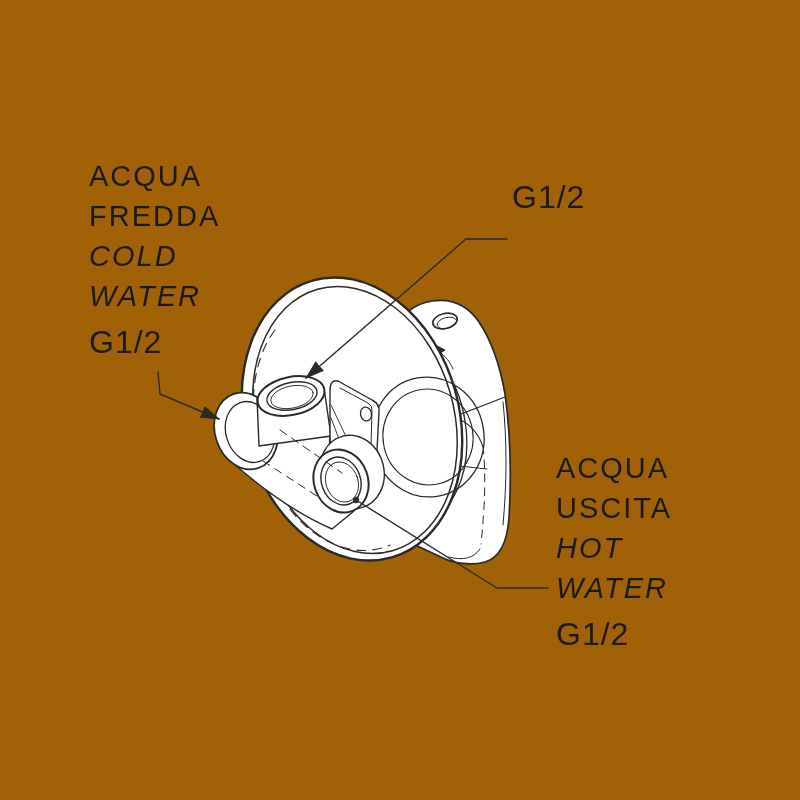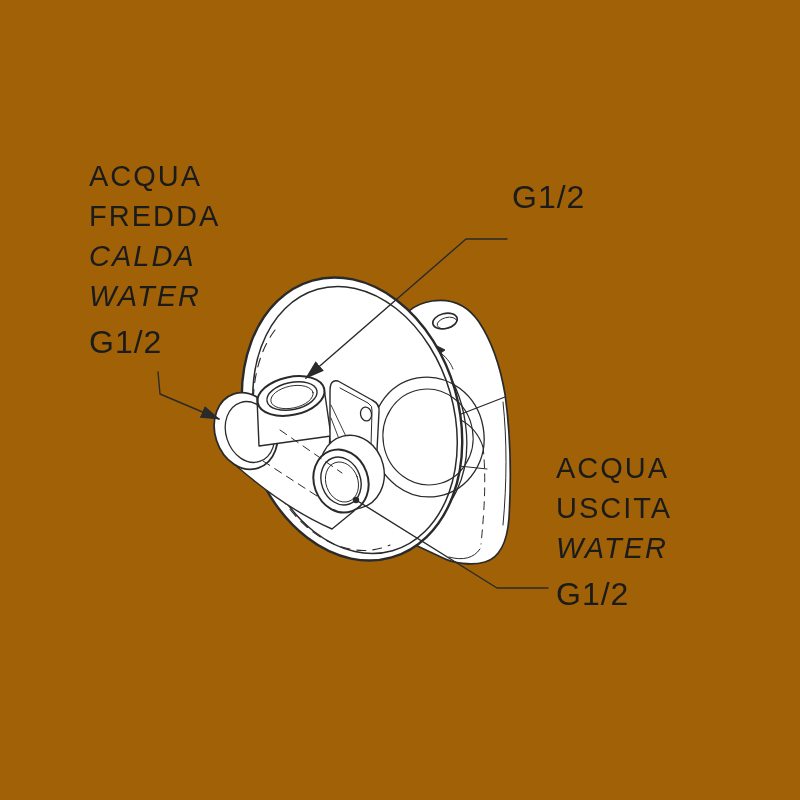--- a/index.html
+++ b/index.html
@@ -112,29 +112,30 @@
       <path d="M 158,372 L 160,394 L 219,419" marker-end="url(#arrow)"></path>
       <path d="M 507,239 L 466,239 L 306,378" marker-end="url(#arrow)"></path>
       <path d="M 356,500 L 497,588 L 548,588"></path>
       <circle cx="356" cy="500" r="3.2" fill="#2a2a2a" stroke="none"></circle>
     </g>
   </svg>
 
   <div class="label" id="label-cold">
     <div class="lbl-line">ACQUA</div>
     <div class="lbl-line">FREDDA</div>
-    <div class="lbl-line italic">CALDA</div>
+    <div class="lbl-line italic">COLD</div>
     <div class="lbl-line italic">WATER</div>
     <div class="lbl-size">G1/2</div>
   </div>
 
   <div class="label" id="label-outlet">
     <div class="lbl-size">G1/2</div>
   </div>
 
   <div class="label" id="label-hot">
     <div class="lbl-line">ACQUA</div>
     <div class="lbl-line">USCITA</div>
+    <div class="lbl-line italic">HOT</div>
     <div class="lbl-line italic">WATER</div>
     <div class="lbl-size">G1/2</div>
   </div>
 
 </div>
 
 </body></html>

